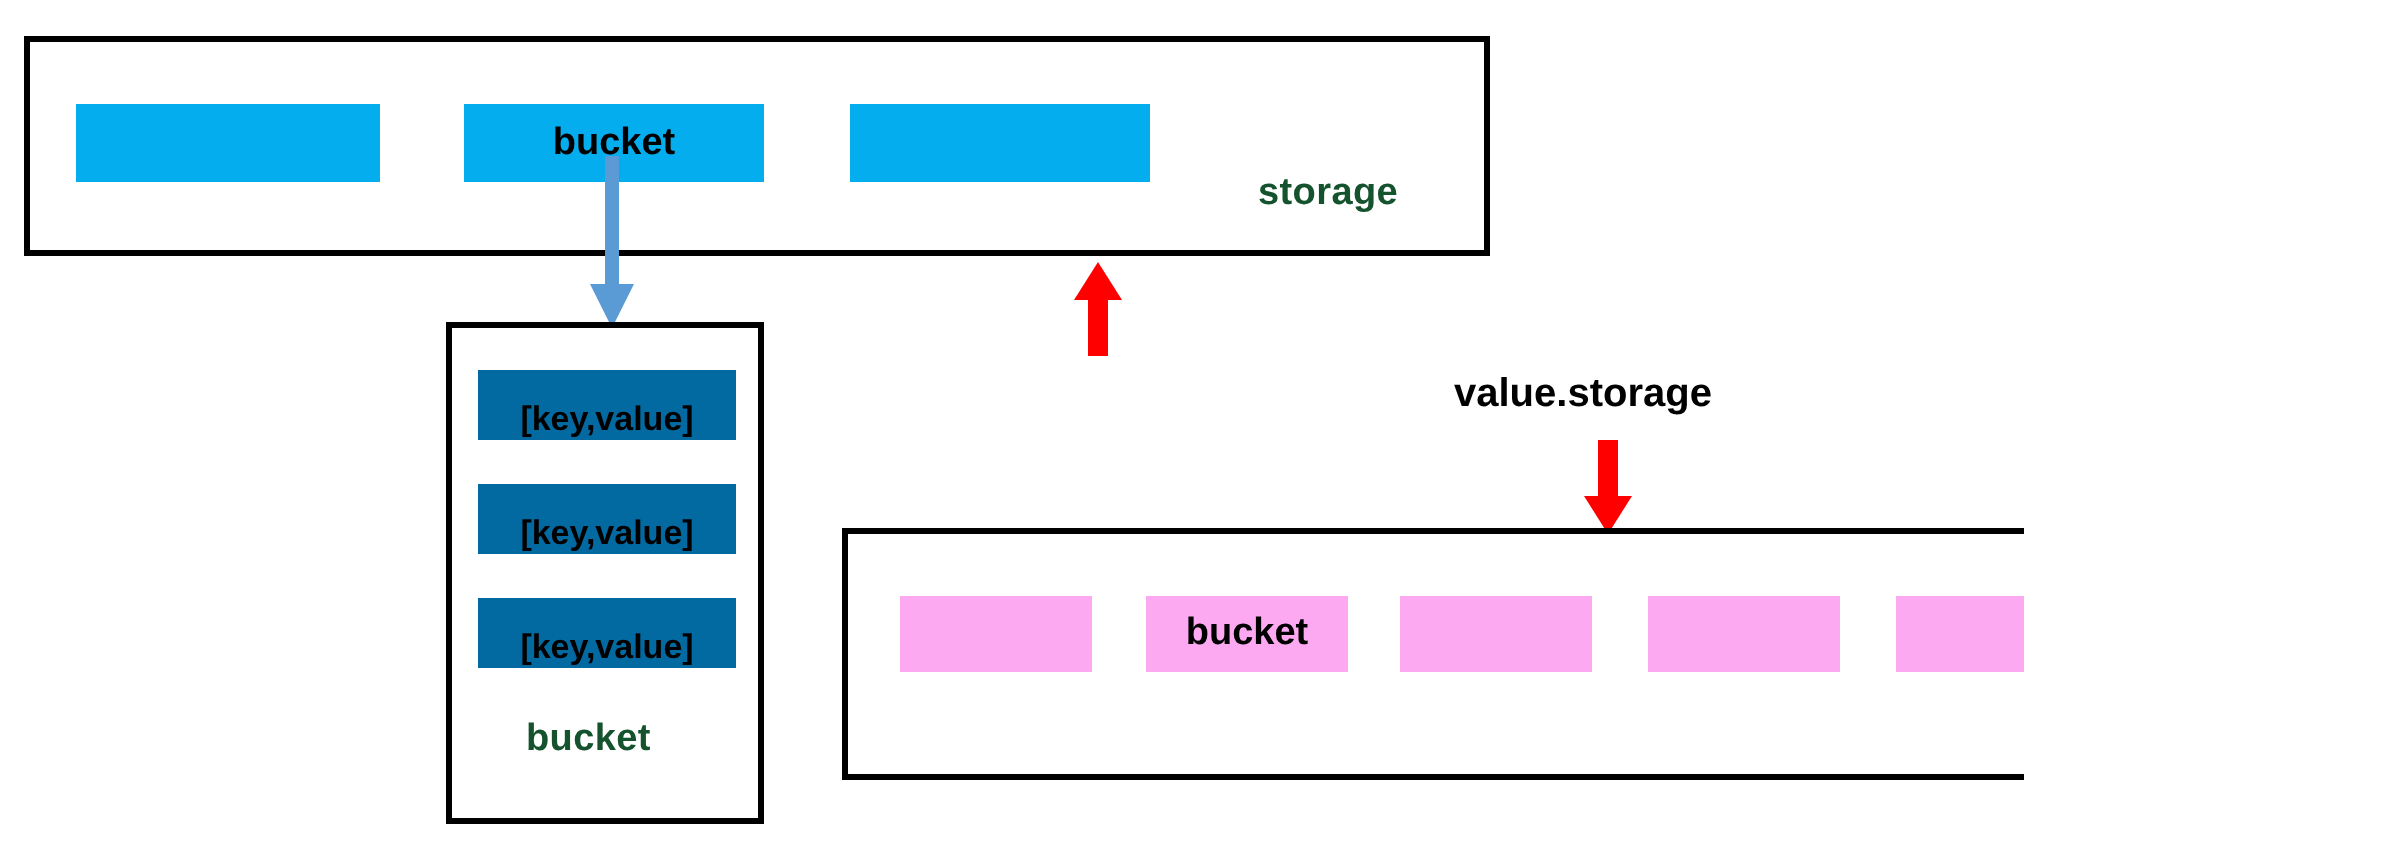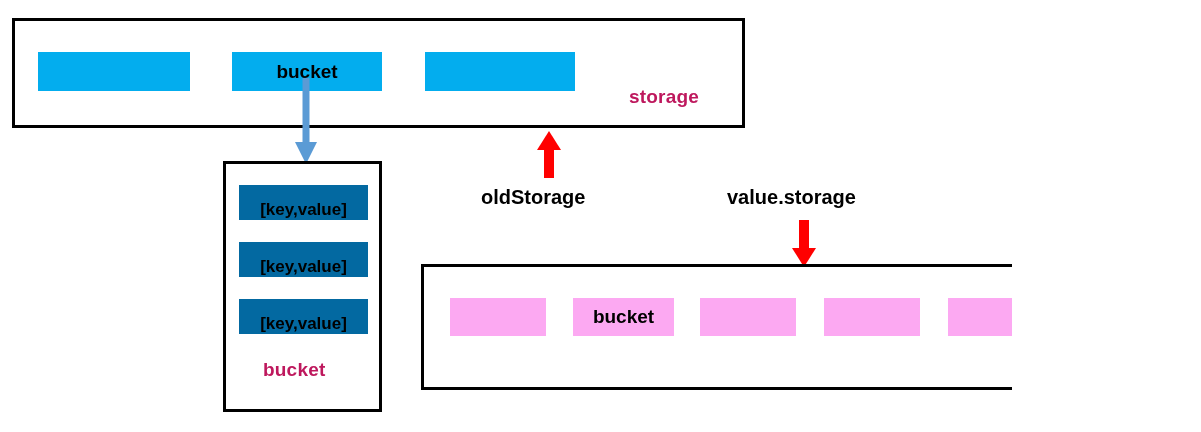--- a/index.html
+++ b/index.html
@@ -24,21 +24,21 @@
     border: 3px solid #000000;
     background: #ffffff;
     box-sizing: border-box;
   }
 
   
   .box-caption {
     position: absolute;
     font-size: 19px;
     font-weight: bold;
-    color: #be185d;
+    color: #14532d;
     white-space: nowrap;
     letter-spacing: 0.2px;
   }
 
   
   .cell {
     position: absolute;
     box-sizing: border-box;
     display: flex;
     align-items: center;
@@ -112,21 +112,20 @@
     <span class="cell-gold-label">[key,value]</span>
   </div>
 
   <div class="box-caption" style="left:263px; top:359px;">bucket</div>
 
   <svg class="arrow-svg" style="left:536px; top:130px; width:26px; height:48px;" viewBox="0 0 26 48">
     <line x1="13" y1="48" x2="13" y2="16" stroke="#FF0000" stroke-width="10"></line>
     <polygon points="13,1 1,20 25,20" fill="#FF0000"></polygon>
   </svg>
 
-  <div class="free-label" style="left:481px; top:186px;">oldStorage</div>
 
   <svg class="arrow-svg" style="left:791px; top:220px; width:26px; height:48px;" viewBox="0 0 26 48">
     <line x1="13" y1="0" x2="13" y2="32" stroke="#FF0000" stroke-width="10"></line>
     <polygon points="13,47 1,28 25,28" fill="#FF0000"></polygon>
   </svg>
 
   <div class="free-label" style="left:727px; top:186px;">value.storage</div>
 
   <div class="container-box" style="left:421px; top:264px; width:757px; height:126px;"></div>
 

